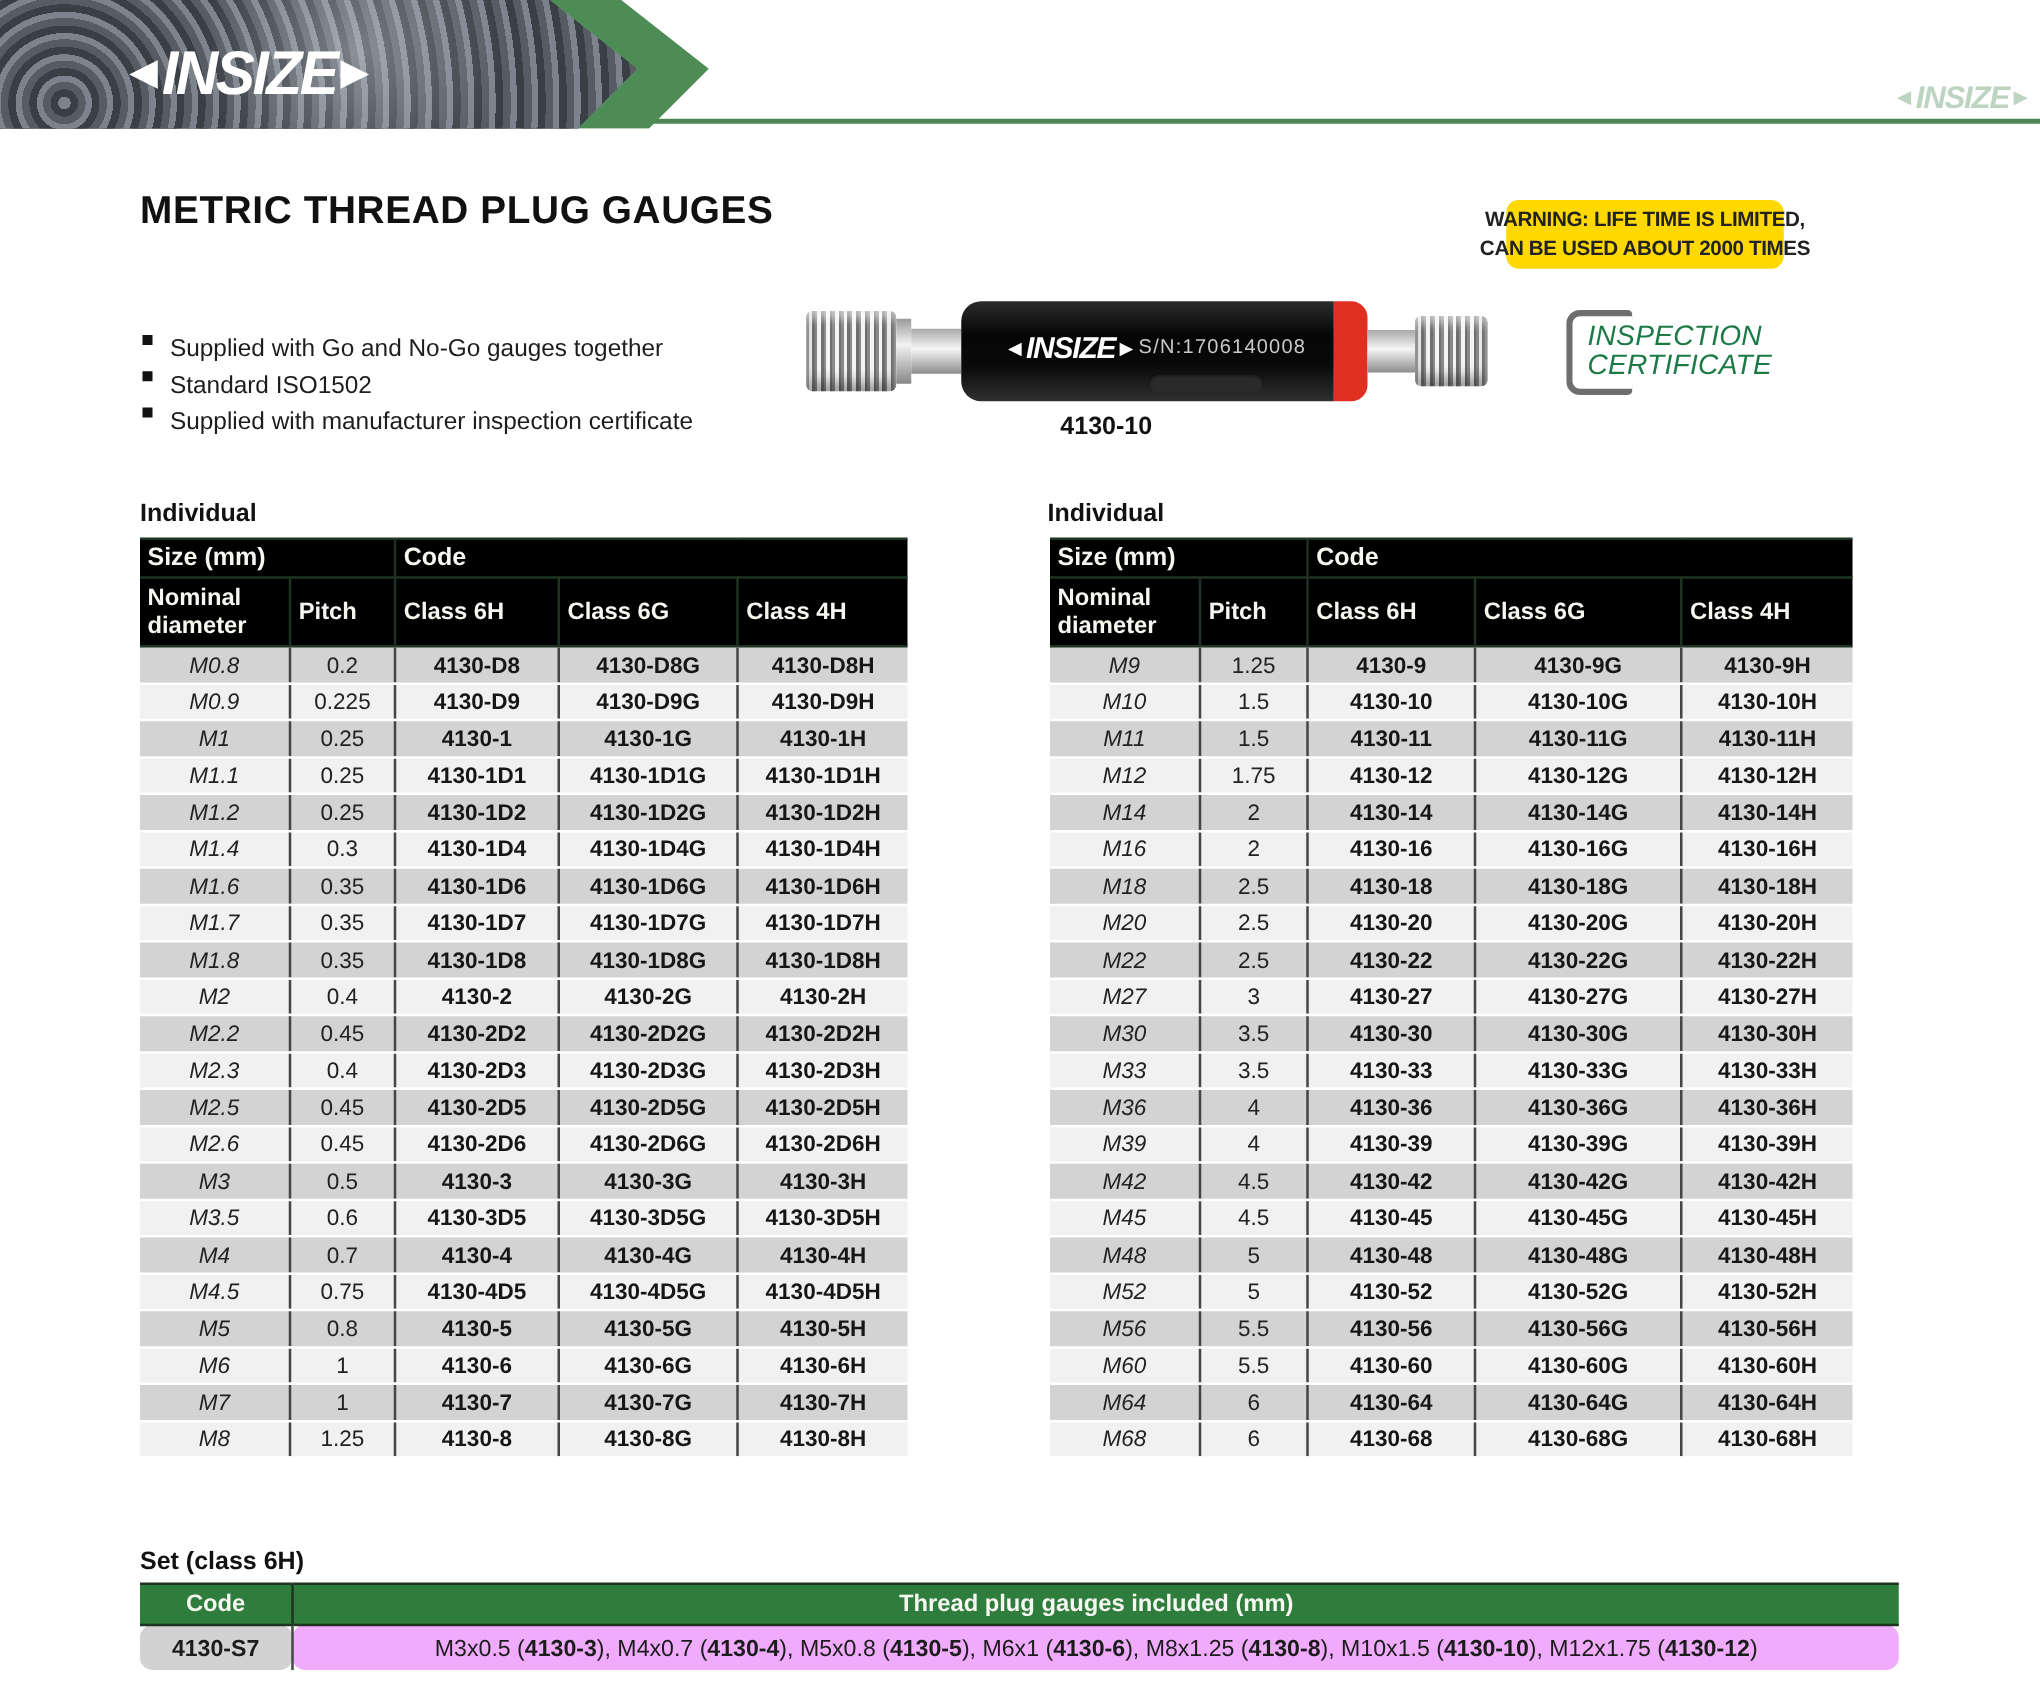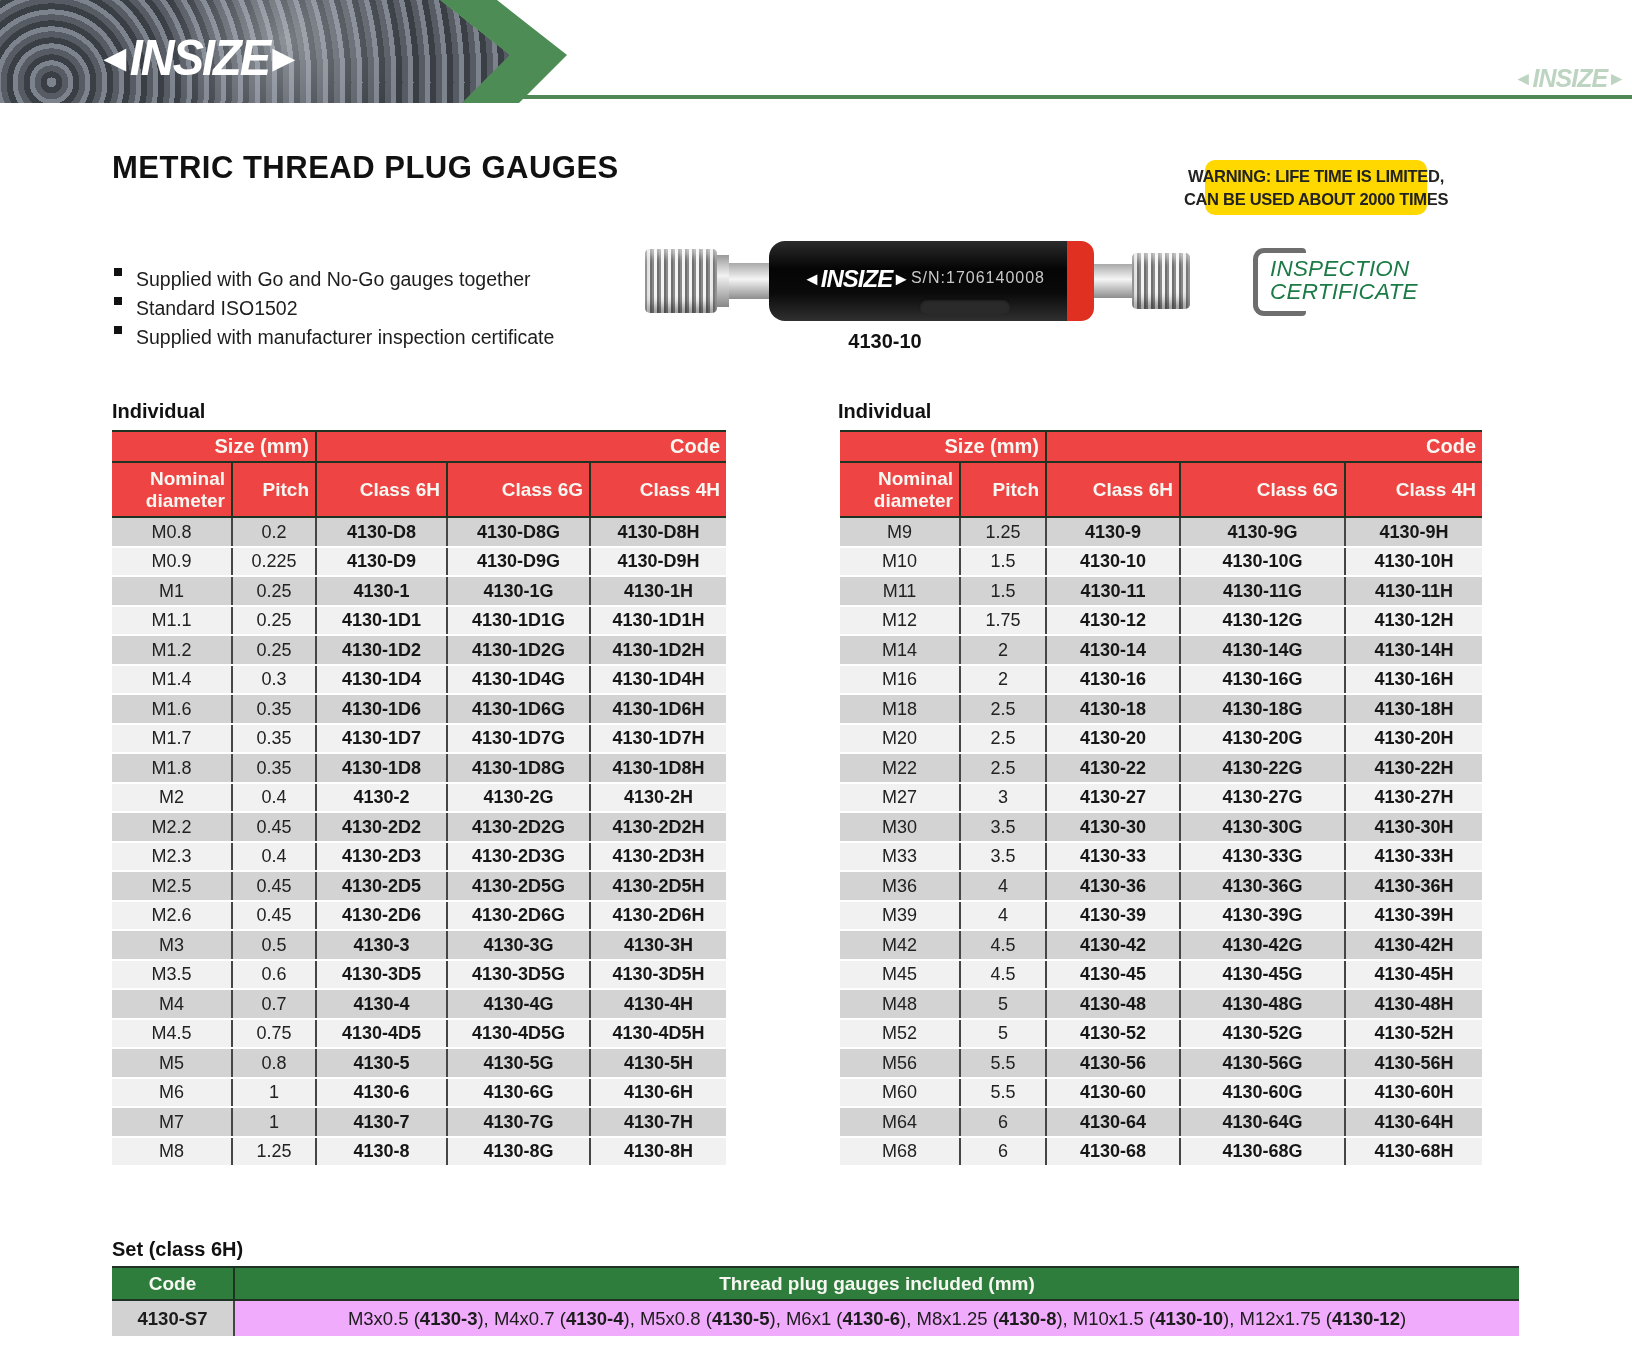--- a/index.html
+++ b/index.html
@@ -108,46 +108,47 @@
   .section-label{position:absolute;font-size:20px;font-weight:bold;color:#111;}
   .lbl-left{left:112px;top:400px;}
   .lbl-right{left:838px;top:400px;}
   .lbl-set{left:112px;top:1238px;}
   .tbl-wrap{position:absolute;}
   .tw-left{left:112px;top:430px;}
   .tw-right{left:840px;top:430px;}
   .tw-set{left:112px;top:1266px;}
   table.data-table{border-collapse:collapse;table-layout:fixed;border-top:2px solid #1f3322;}
   table.data-table th{
-    background:#ef4444;color:#f7f7f2;font-weight:bold;font-size:19px;
+    background:#000000;color:#f7f7f2;font-weight:bold;font-size:19px;
     border-left:2px solid #1f3322;border-bottom:2px solid #1f3322;
-    padding:0 6px;line-height:1.15;text-align:right;vertical-align:middle;
+    padding:0 6px;line-height:1.15;text-align:left;vertical-align:middle;
   }
   table.data-table th:first-child{border-left:none;}
   table.data-table tr.group-row th{height:29px;font-size:20px;}
   table.data-table tr.sub-row th{height:53px;}
   table.data-table td{
     text-align:center;vertical-align:middle;height:27.5px;padding:0;
     font-size:18px;color:#222;line-height:1;
     border-left:2px solid #454545;border-bottom:2px solid #ffffff;
   }
-  table.data-table td:first-child{border-left:none;}
+  table.data-table td:first-child{border-left:none;font-style:italic;}
   table.data-table tbody tr:nth-child(odd) td{background:#d3d3d3;}
   table.data-table tbody tr:nth-child(even) td{background:#f1f1f1;}
   table.data-table td.c2,table.data-table td.c3,table.data-table td.c4{font-weight:bold;color:#161616;}
   
   table.set-table{border-collapse:collapse;table-layout:fixed;border-top:2px solid #1f3322;width:1407px;}
   table.set-table th{
     background:#2E7D3C;color:#f7f7f2;font-weight:bold;font-size:19px;height:29px;
     border-left:2px solid #1f3322;border-bottom:2px solid #1f3322;text-align:center;vertical-align:middle;
   }
   table.set-table th:first-child{border-left:none;}
   table.set-table td{
     height:33px;text-align:center;vertical-align:middle;font-size:18.5px;color:#1c1c1c;
     border-left:2px solid #454545;
+    border-radius:10px;
   }
   table.set-table td:first-child{border-left:none;background:#d2d2d2;font-weight:bold;}
   table.set-table td.desc{background:#f0abfc;padding:0 16px;}
 </style>
 </head>
 <body>
 
 <div class="banner">
   <div class="banner-rule"></div>
   <div class="banner-photo"></div>

